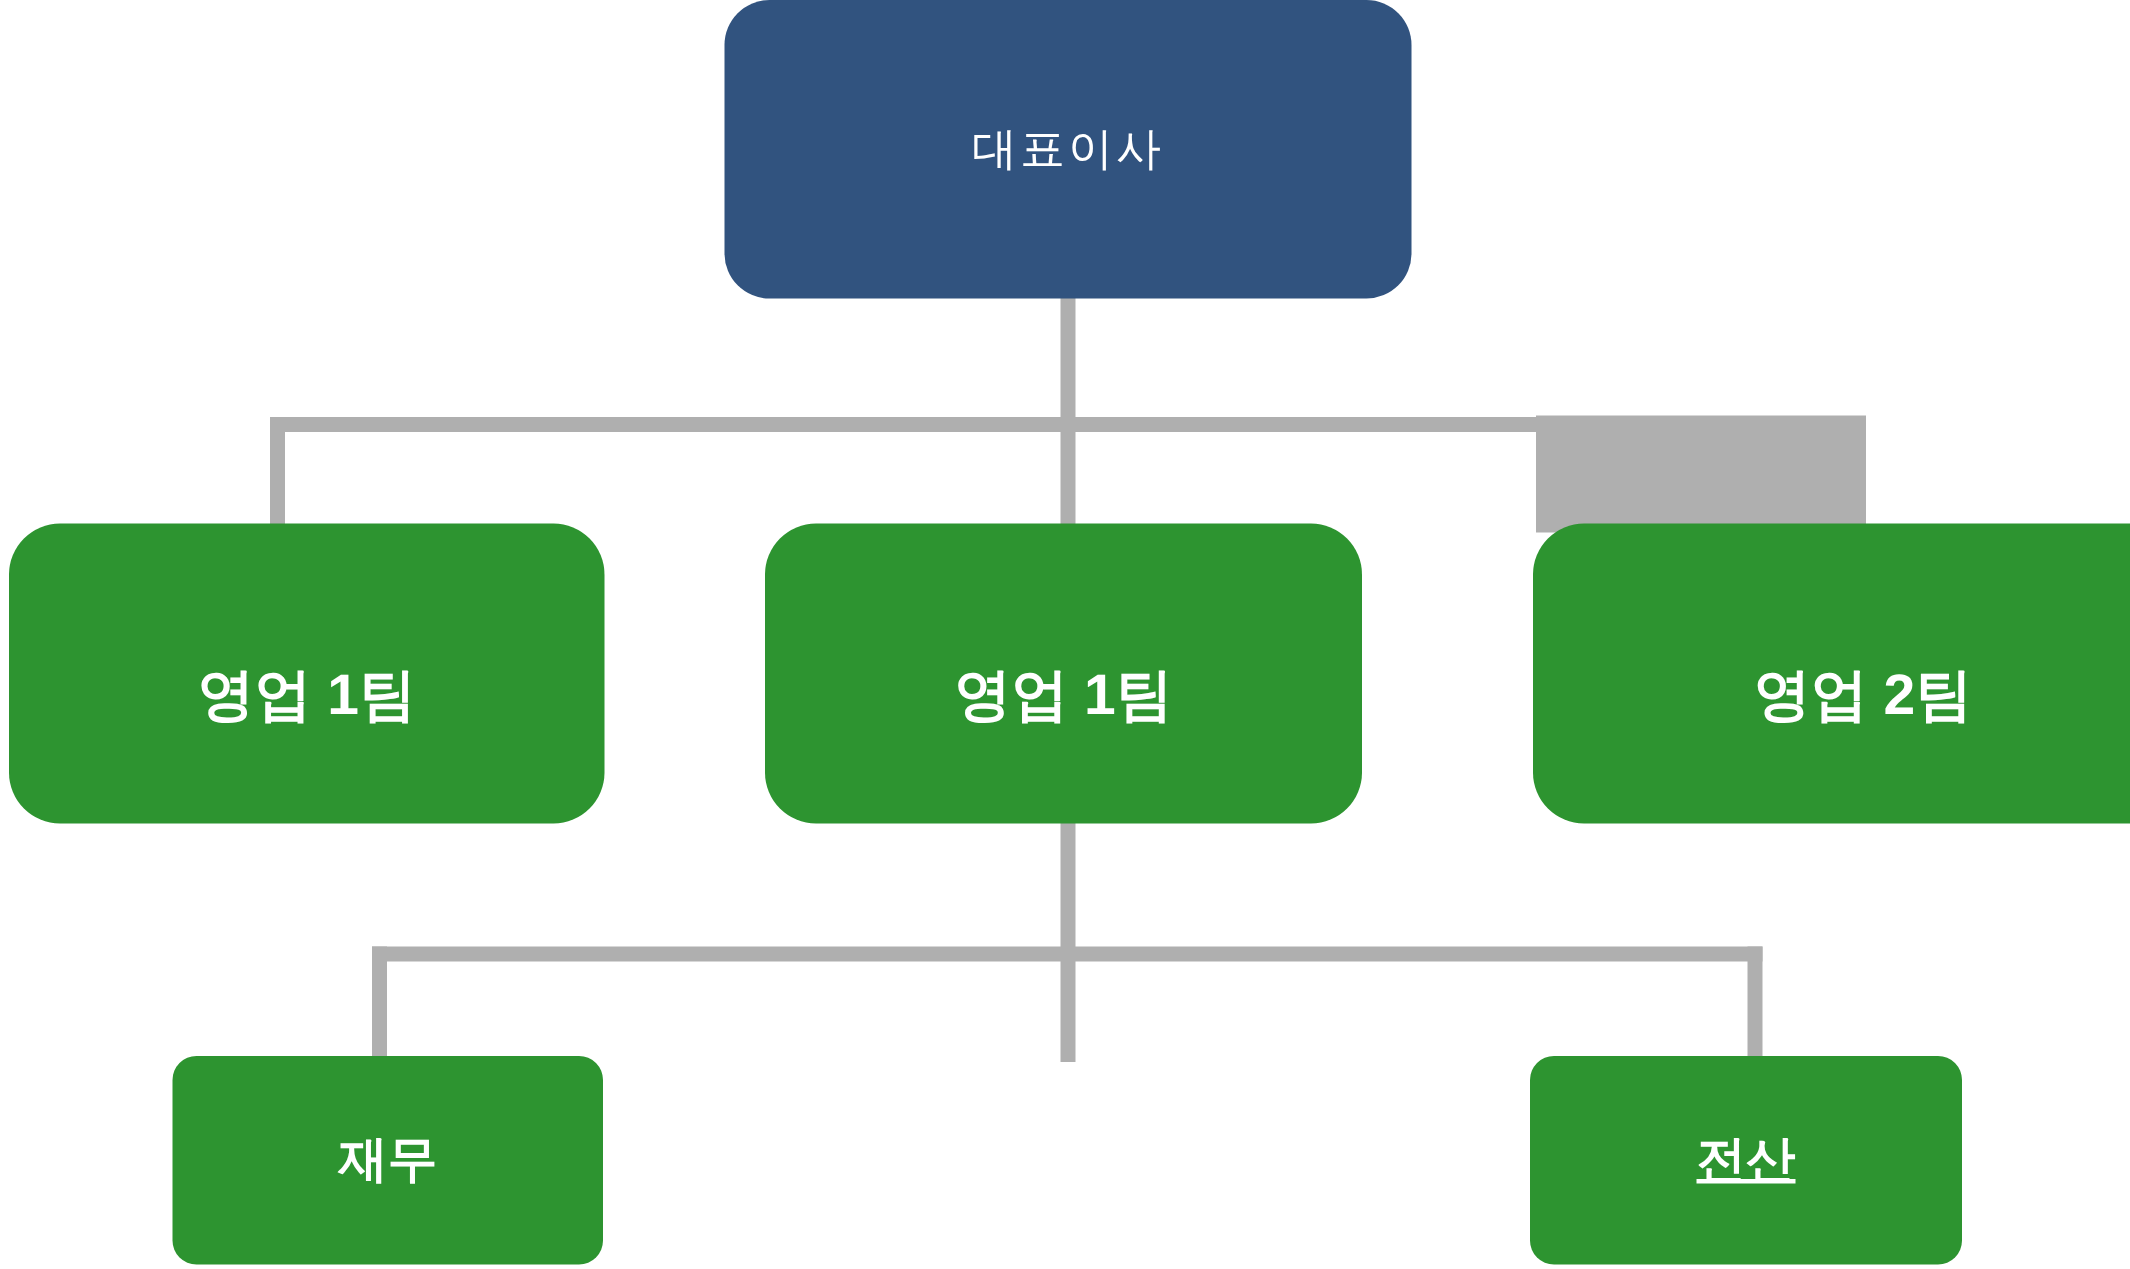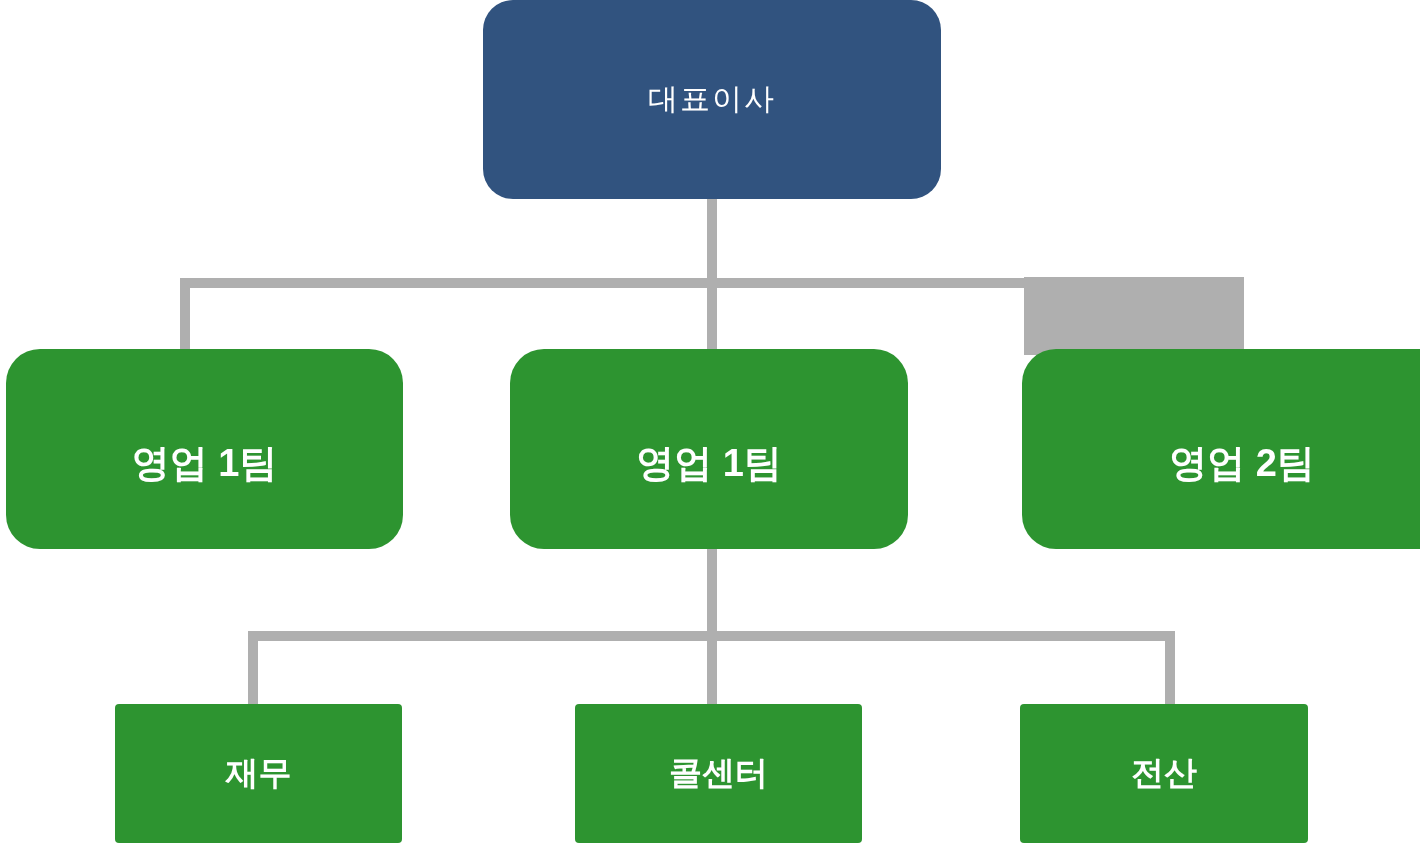--- a/index.html
+++ b/index.html
@@ -62,26 +62,26 @@
     border-radius: 34px;
   }
   .node-team .label { font-size: 38px; font-weight: 700; margin-top: 28px; }
   .node-team-1 { left: 6px;    width: 397px; }
   .node-team-2 { left: 510px;  width: 398px; }
   .node-team-3 { left: 1022px; width: 440px; }
 
   .node-dept {
     top: 704px; height: 139px;
     background: var(--node-fill);
-    border-radius: 4px;
+    border-radius: 16px;
   }
   .node-dept .label { font-size: 33px; font-weight: 700; }
   .node-dept-1 { left: 115px;  width: 287px; }
   .node-dept-2 { left: 575px;  width: 287px; }
-  .node-dept-3 { left: 1020px; width: 288px; }
+  .node-dept-3 { left: 1020px; width: 288px; text-decoration: underline; }
 </style>
 </head>
 <body>
 
 <div class="canvas">
 
   <div class="connector c-root-v"></div>
   <div class="connector c-top-h"></div>
   <div class="connector c-left-v"></div>
   <div class="connector c-thick-rect"></div>
@@ -100,20 +100,17 @@
   <div class="node node-team node-team-2">
     <div class="label">영업 1팀</div>
   </div>
   <div class="node node-team node-team-3">
     <div class="label">영업 2팀</div>
   </div>
 
   <div class="node node-dept node-dept-1">
     <div class="label">재무</div>
   </div>
-  <div class="node node-dept node-dept-2">
-    <div class="label">콜센터</div>
-  </div>
   <div class="node node-dept node-dept-3">
     <div class="label">전산</div>
   </div>
 
 </div>
 
 </body></html>

